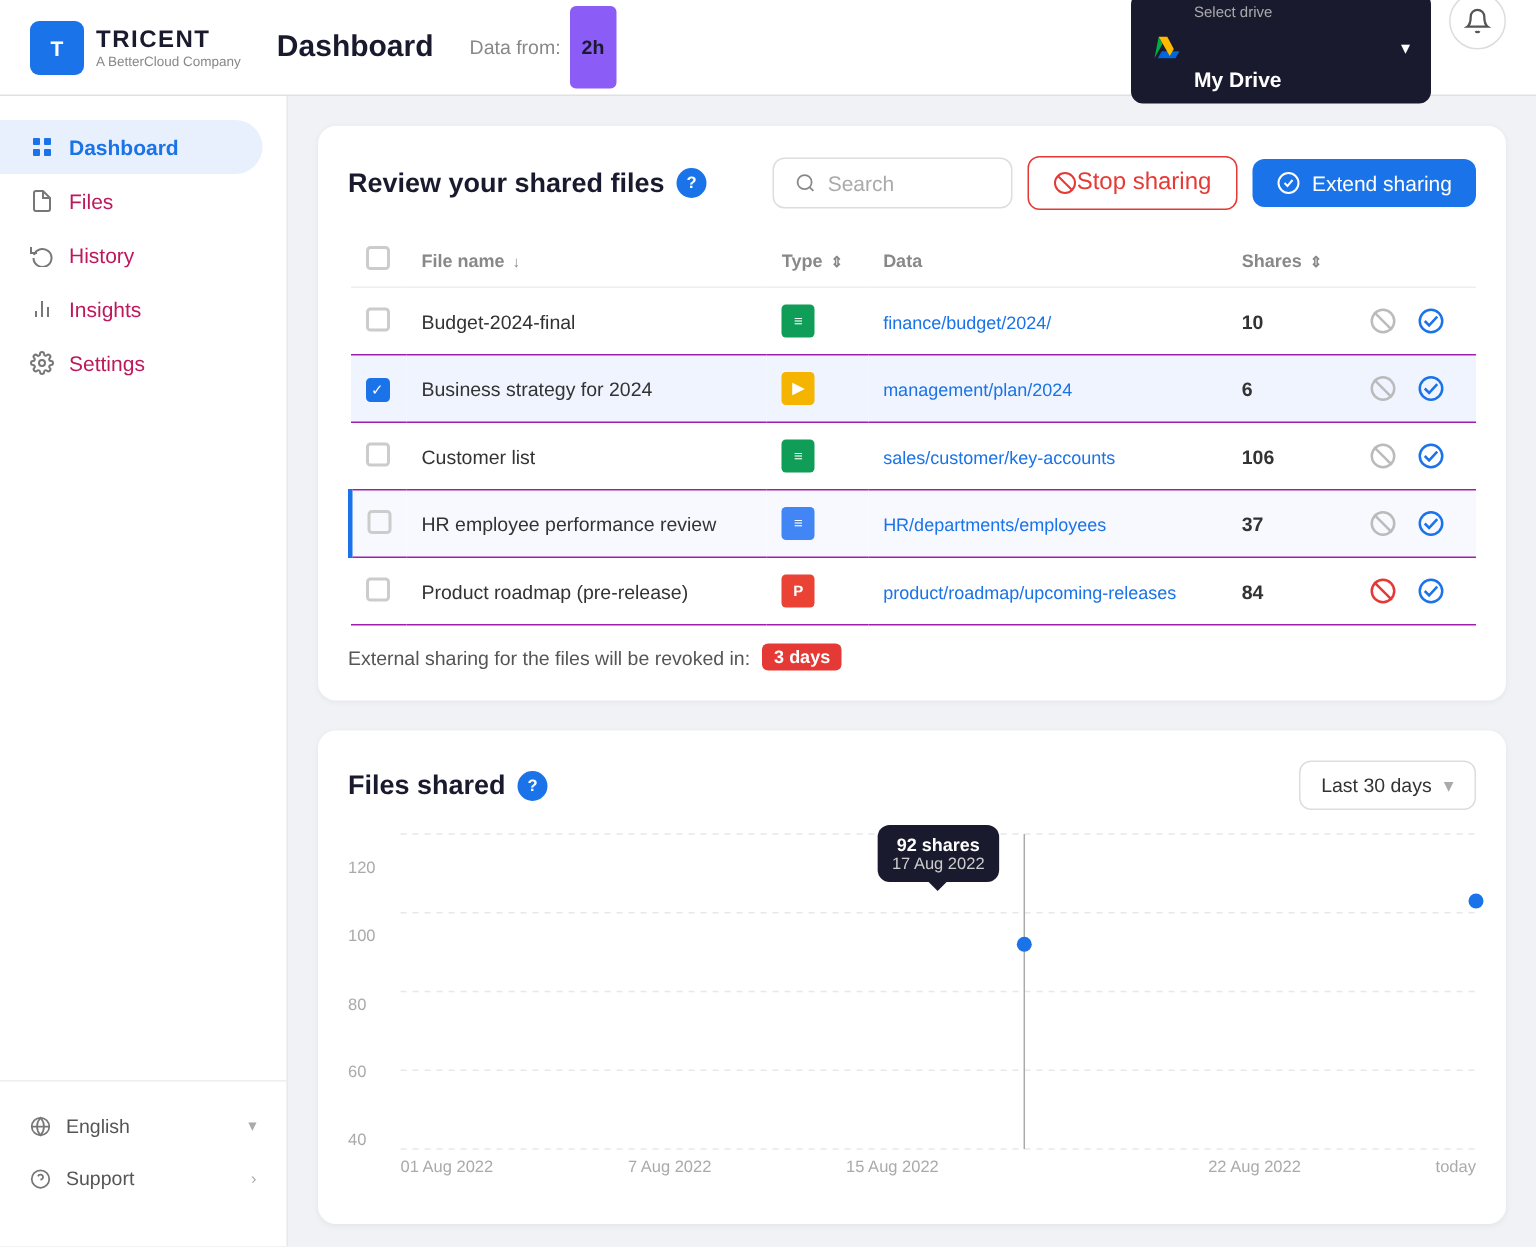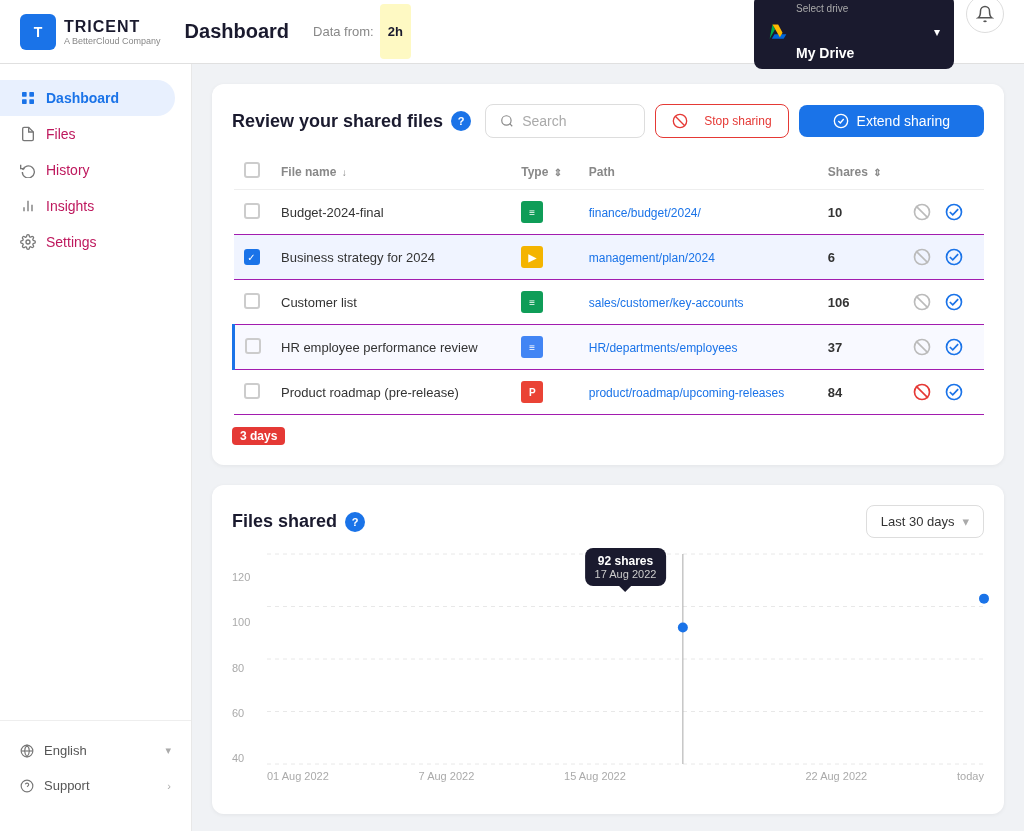--- a/index.html
+++ b/index.html
@@ -17,21 +17,21 @@
       flex-shrink: 0;
     }
     .header-left { display: flex; align-items: center; gap: 24px; }
     .logo { display: flex; align-items: center; gap: 8px; }
     .logo-icon { width: 36px; height: 36px; background: #1a73e8; border-radius: 6px; display: flex; align-items: center; justify-content: center; color: white; font-weight: bold; font-size: 14px; }
     .logo-text { display: flex; flex-direction: column; }
     .logo-brand { font-weight: 800; font-size: 16px; color: #1a1a2e; letter-spacing: 1px; }
     .logo-sub { font-size: 9px; color: #888; }
     .header-title { font-size: 20px; font-weight: 600; color: #1a1a2e; }
     .data-from { font-size: 13px; color: #888; display: flex; align-items: center; gap: 6px; }
-    .data-from-badge { background: #fef9c3; border-radius: 4px; padding: 20px 8px; font-weight: 600; color: #1a1a2e; text-align: center; }
+    .data-from-badge { background: #8b5cf6; border-radius: 4px; padding: 20px 8px; font-weight: 600; color: #1a1a2e; text-align: center; }
     .header-right { display: flex; align-items: flex-start; gap: 12px; }
     .drive-selector {
       display: flex; align-items: center; gap: 8px;
       background: #1a1a2e; border-radius: 8px; padding: 8px 14px;
       cursor: pointer; min-width: 200px; justify-content: space-between;
     }
     .drive-selector-inner { display: flex; align-items: center; gap: 8px; }
     .drive-label-top { font-size: 10px; color: #aaa; }
     .drive-label-main { font-size: 14px; color: #fff; font-weight: 600; margin-top: 31px; }
     .drive-label-col { display: flex; flex-direction: column; }
@@ -73,28 +73,28 @@
     .review-header { display: flex; align-items: center; justify-content: space-between; margin-bottom: 16px; }
     .review-title { font-size: 18px; font-weight: 600; color: #1a1a2e; display: flex; align-items: flex-start; gap: 8px; }
     .help-icon { width: 20px; height: 20px; border-radius: 50%; background: #1a73e8; color: white; display: flex; align-items: center; justify-content: center; font-size: 11px; font-weight: bold; cursor: pointer; flex-shrink: 0; }
     .review-actions { display: flex; gap: 10px; align-items: center; }
     .search-box {
       display: flex; align-items: center; gap: 8px;
       border: 1px solid #ddd; border-radius: 8px; padding: 8px 14px;
       font-size: 14px; color: #888; cursor: pointer; min-width: 160px;
     }
     .btn-stop {
-      display: flex; align-items: center; gap: 16px;
+      display: flex; align-items: center; gap: 0;
       border: 1.5px solid #e53935; border-radius: 8px; padding: 8px 16px;
-      font-size: 12px; color: #e53935; font-weight: 500; cursor: pointer;
+      font-size: 16px; color: #e53935; font-weight: 500; cursor: pointer;
       background: #fff;
     }
     .btn-extend {
       display: flex; align-items: center; gap: 8px;
-      background: #1a73e8; border-radius: 8px; padding: 8px 34px;
+      background: #1a73e8; border-radius: 8px; padding: 8px 16px;
       font-size: 14px; color: #fff; font-weight: 500; cursor: pointer;
       border: none;
     }
 
     
     .table-wrap { width: 100%; }
     table { width: 100%; border-collapse: collapse; }
     thead tr { border-bottom: 1px solid #eee; }
     thead th { padding: 8px 10px; font-size: 12px; font-weight: 600; color: #888; text-align: left; }
     thead th:first-child { width: 36px; }
@@ -270,21 +270,21 @@
         </div>
       </div>
 
       <div class="table-wrap">
         <table>
           <thead>
             <tr>
               <th><div class="checkbox"></div></th>
               <th><span>File name</span> <span class="sort-arrow">↓</span></th>
               <th><span>Type</span> <span class="sort-arrow">⇕</span></th>
-              <th><span>Path</span></th>
+              <th><span>Data</span></th>
               <th><span>Shares</span> <span class="sort-arrow">⇕</span></th>
               <th></th>
             </tr>
           </thead>
           <tbody id="files-tbody">
               <tr>
     <td><div class="checkbox"></div></td>
     <td>Budget-2024-final</td>
     <td>
       <div class="file-type-icon" style="background:#0f9d58" title="Sheets">≡</div>
@@ -406,20 +406,21 @@
                       </svg>
         </div>
       </div>
     </td>
   </tr>
             </tbody>
         </table>
       </div>
 
       <div class="revoke-notice">
+        <span>External sharing for the files will be revoked in:</span>
         <span class="badge-days">3 days</span>
       </div>
     </div>
 
     <div class="card">
       <div class="chart-header">
         <div class="chart-title">
           <span>Files shared</span>
           <div class="help-icon">?</div>
         </div>

